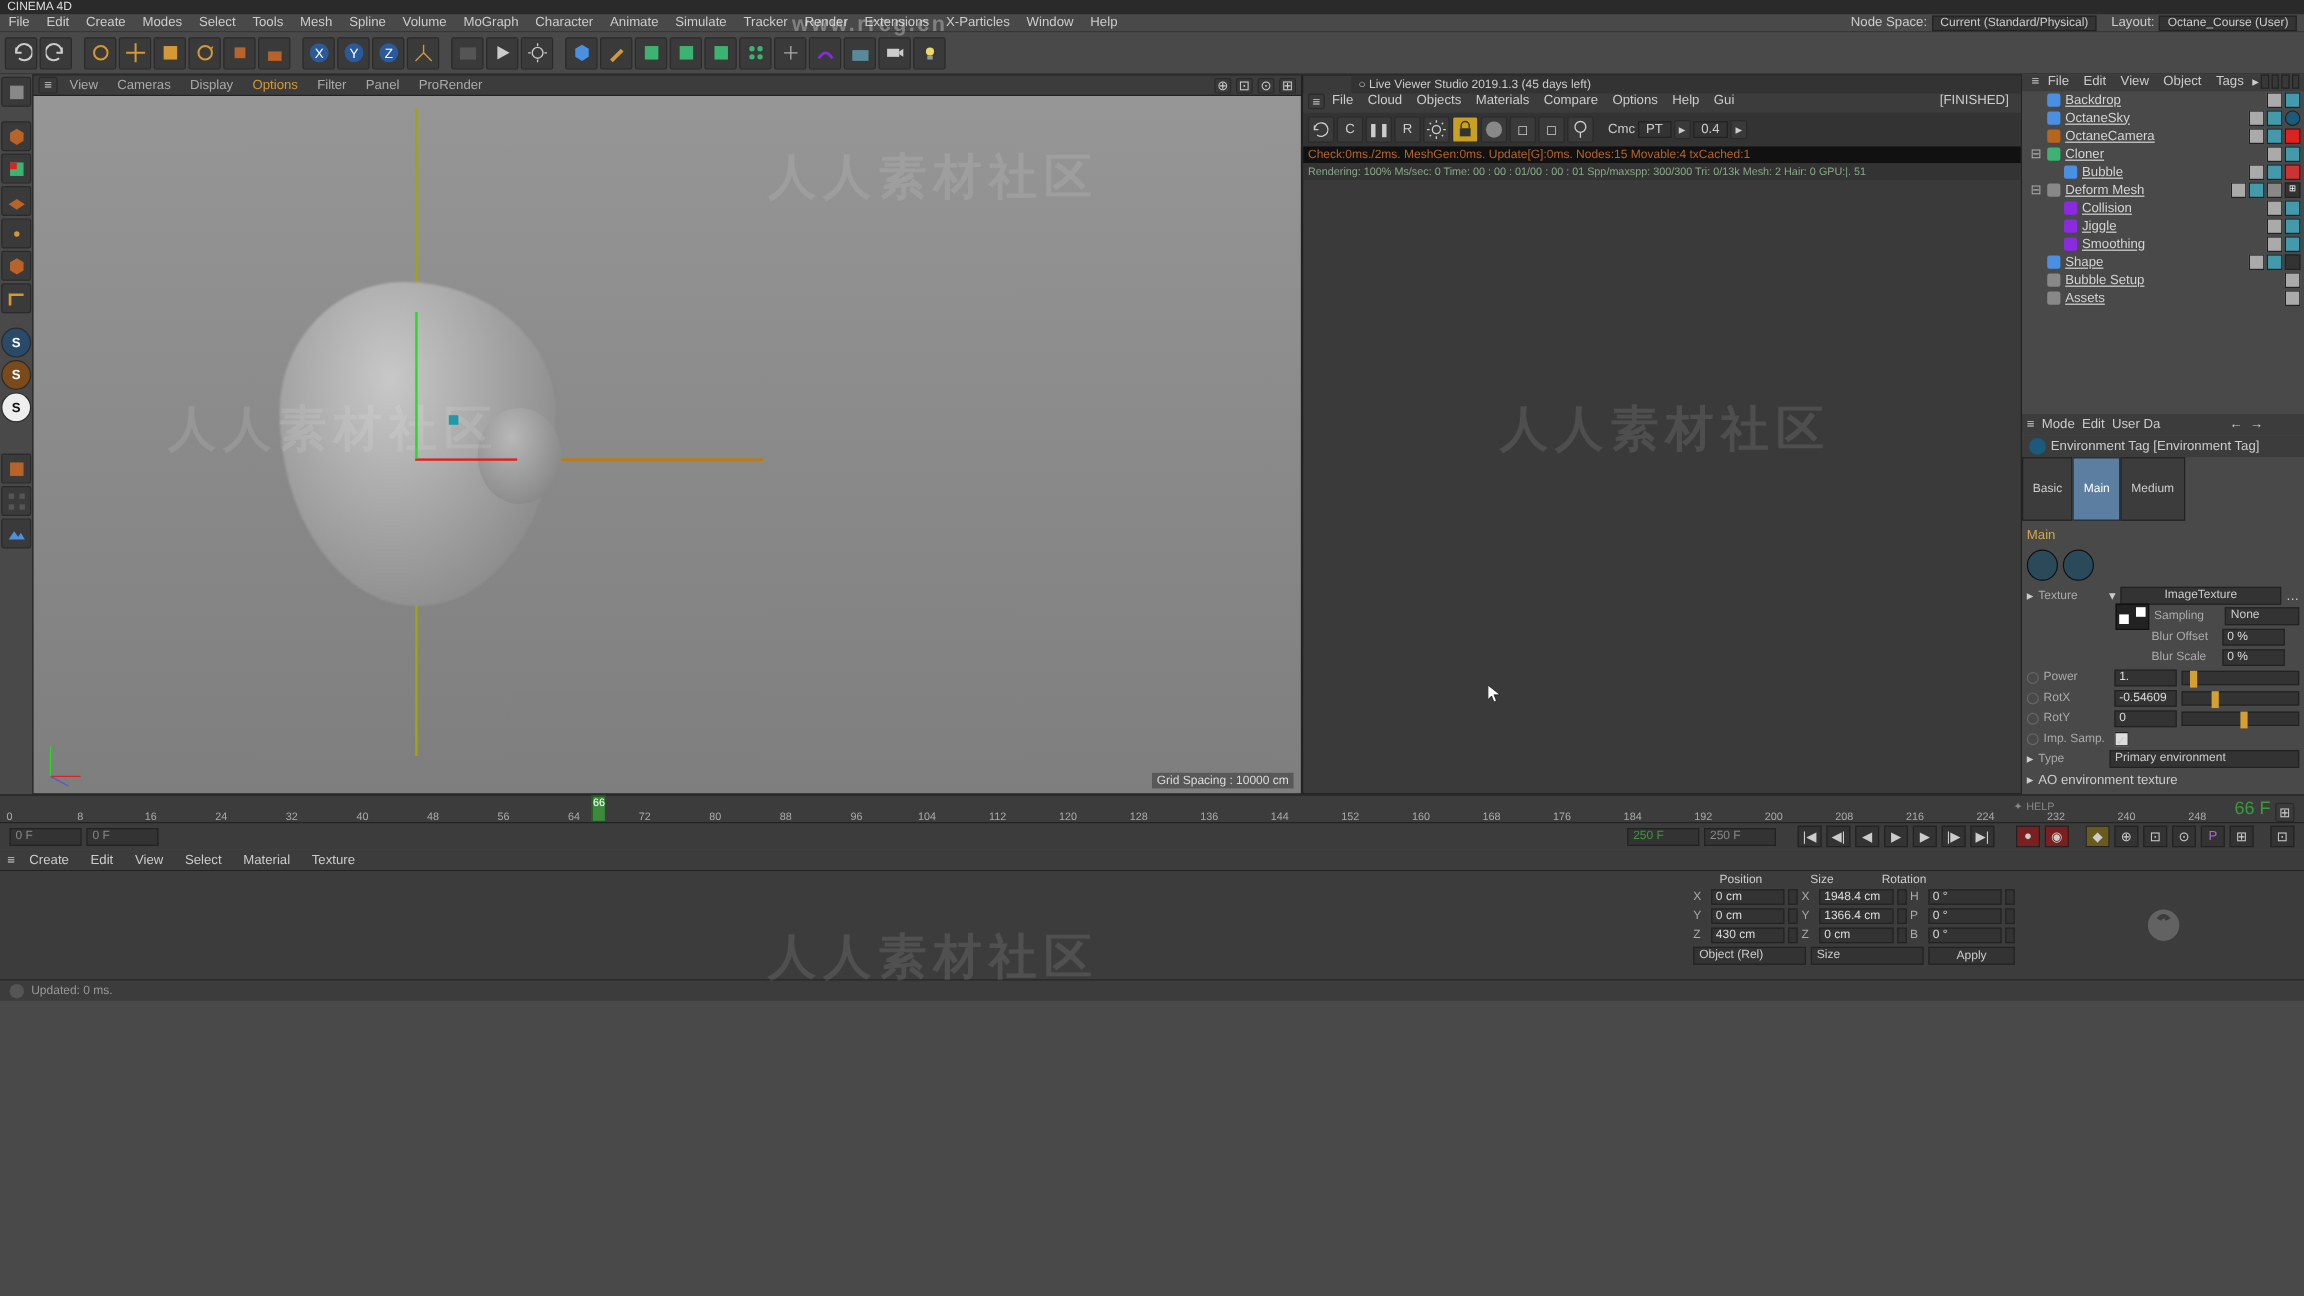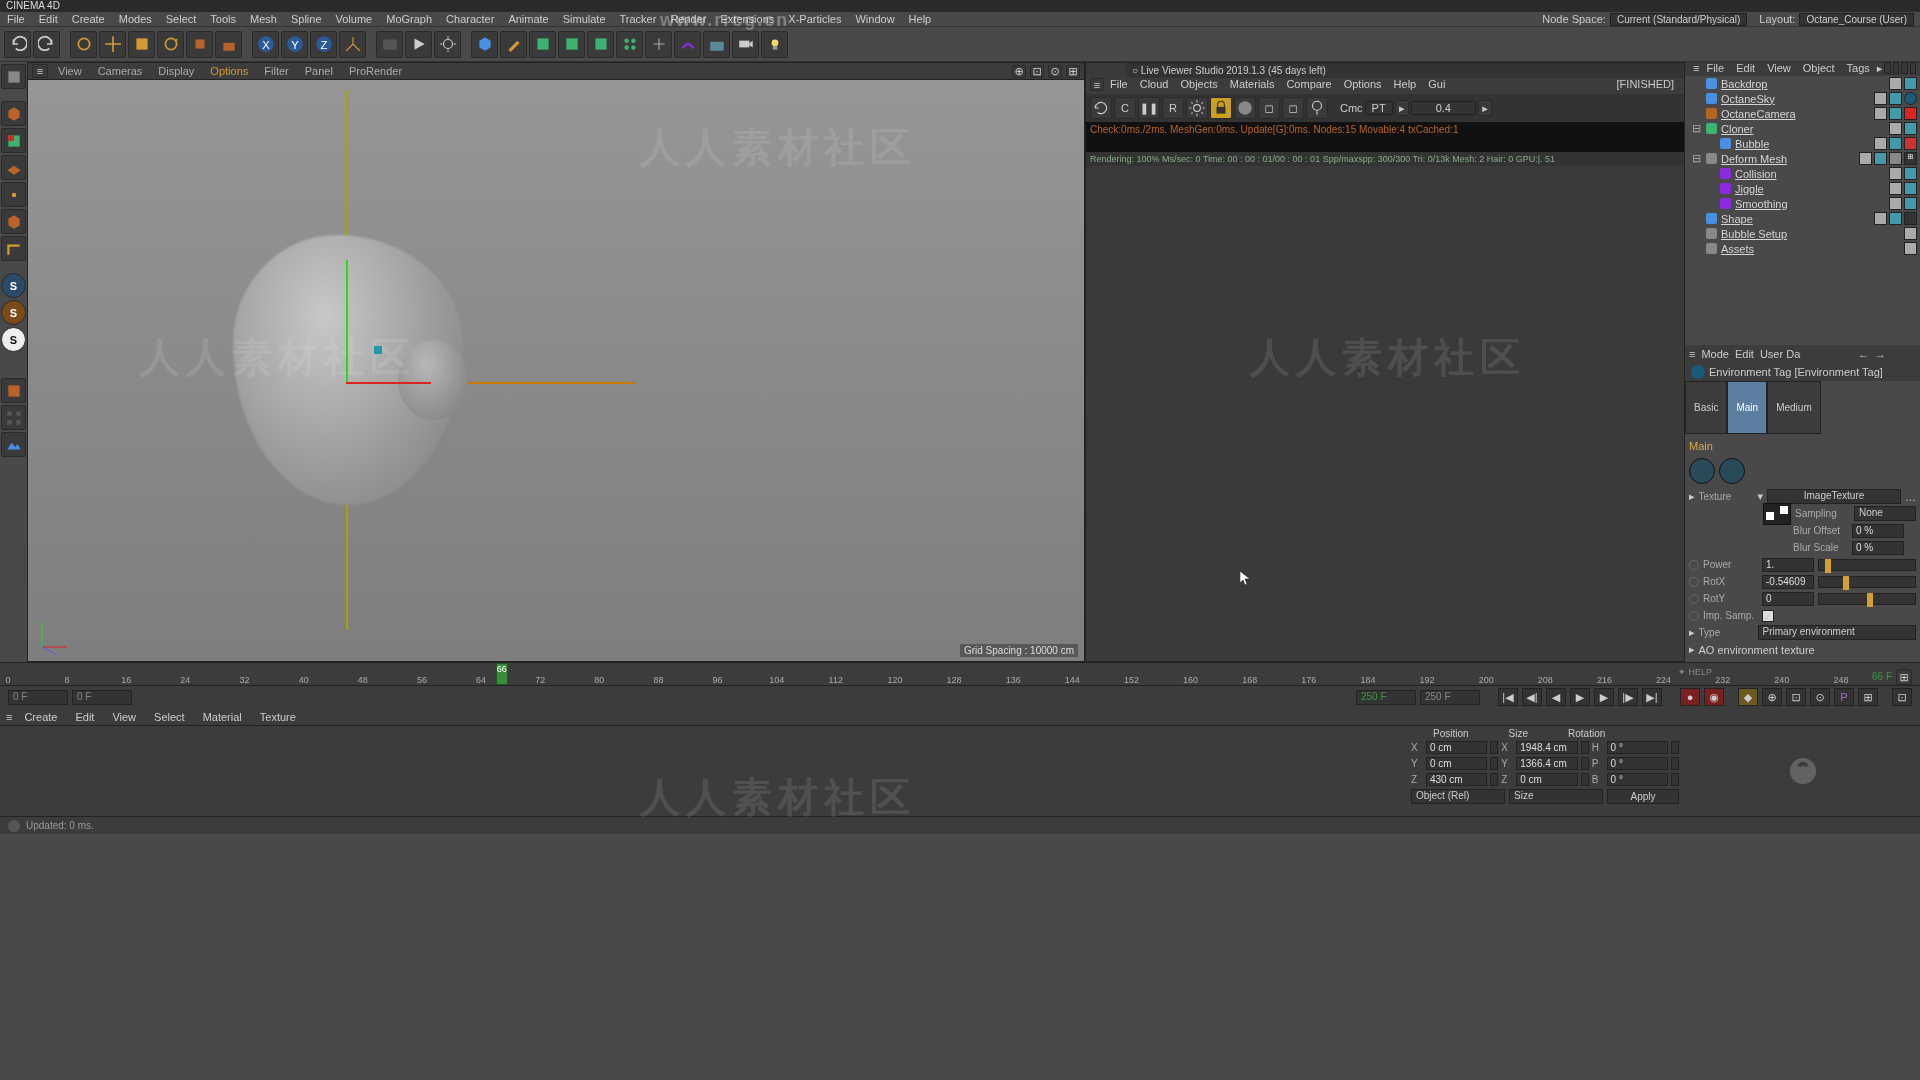--- a/index.html
+++ b/index.html
@@ -33,21 +33,21 @@
 .axis-handle{position:absolute;width:8px;height:8px;background:#29a;left:346px;top:266px;z-index:6;}
 .grid-txt{position:absolute;right:6px;bottom:4px;font-size:10px;color:#ddd;background:rgba(0,0,0,.3);padding:1px 4px;}
 .lv-panel { width:600px; display:flex; flex-direction:column; background:#3a3a3a; border:1px solid #222; }
 .lv-title { background:#333; height:15px; font-size:10px; padding:0 6px; line-height:15px;margin-left:40px; }
 .lv-menu { background:#3c3c3c; height:16px; display:flex; padding:0 4px; }
 .lv-menu .item { padding:0 6px; cursor:pointer; }
 .lv-menu .spacer{flex:1;}
 .lv-tools { background:#333; height:28px; display:flex; align-items:center; padding:0 4px; gap:2px; }
 .lv-tools .tbtn { width:22px; height:22px; }
 .lv-tools .lock { background:#c9a020; }
-.lv-info { background:#111; color:#b8632a; font-size:10px; padding:2px 4px; height:30px; overflow:hidden; }
+.lv-info { background:#111; color:#b8632a; font-size:10px; padding:2px 4px; height:14px; overflow:hidden; }
 .lv-canvas { flex:1; background:#000; position:relative; display:flex; align-items:center; justify-content:center; }
 .lv-render { width:585px; height:340px; background:linear-gradient(#a0a0a0,#7a7a7a); position:relative;}
 .lv-blob{ position:absolute; left:180px; top:40px; width:280px; height:280px; background:radial-gradient(ellipse at 40% 30%, #d0d0d0, #787878); border-radius: 45% 55% 50% 50% / 40% 40% 60% 60%; }
 .lv-tabs { position:absolute; bottom:0; left:2px; font-size:9px; color:#aaa; background:#333; padding:1px 4px;}
 .lv-status { background:#333; height:14px; font-size:9px; padding:0 4px; color:#8a8; line-height:14px; }
 .rightpanel { width:235px; background:#494949; display:flex; flex-direction:column; }
 .obj-header { background:#3c3c3c; height:14px; padding:0 4px; display:flex; justify-content:flex-end; gap:2px; }
 .obj-header .mini { width:12px; height:12px; border:1px solid #222; background:#383838; cursor:pointer;}
 .objtree { flex: 0 0 180px; overflow:auto; font-size:11px; }
 .objrow { display:flex; align-items:center; height:15px; padding-left:4px; gap:3px; cursor:pointer; }
@@ -74,21 +74,21 @@
 .attr-row .fld { flex:0 0 52px; background:#333; border:1px solid #222; height:14px; font-size:10px; padding:0 3px; color:#ddd;}
 .attr-row .slider { flex:1; height:12px; background:#333; border:1px solid #222; position:relative;}
 .attr-row .slider .thumb { position:absolute; top:-1px; width:6px; height:14px; background:#d4a030;}
 .attr-row .sel { flex:1; background:#333; border:1px solid #222; height:15px; padding:0 4px; font-size:10px;}
 .attr-row .chk { width:12px;height:12px;border:1px solid #222;background:#ddd;}
 .timeline-area { background:#494949; }
 .timeline { height:24px; background:#3c3c3c; position:relative; border-top:1px solid #222; border-bottom:1px solid #222; display:flex; align-items:flex-end; padding:0 8px;}
 .timeline .ruler { flex:1; height:22px; position:relative; }
 .timeline .tick { position:absolute; bottom:0; font-size:9px; color:#aaa; transform:translateX(-50%);}
 .timeline .playhead { position:absolute; top:0; width:12px; height:22px; background:#3c8a3c; border:1px solid #1a5a1a; font-size:9px; text-align:center; line-height:11px; color:#fff;}
-.timeline .end { font-size:10px; color:#3c9a3c; margin-left:8px; padding-bottom:3px;padding-left:23px;}
+.timeline .end { font-size:15px; color:#3c9a3c; margin-left:8px; padding-bottom:3px;padding-left:23px;}
 .playback { height:22px; background:#3c3c3c; display:flex; align-items:center; padding:0 8px; gap:4px; }
 .playback .fld { width:60px; background:#333; border:1px solid #222; height:15px; font-size:10px; padding:0 4px; color:#888;}
 .playback .fld.g { color:#3c9a3c; width:60px;}
 .playback .spacer { flex:1; }
 .playback .pbtn { width:20px;height:18px;background:#333;border:1px solid #222;display:flex;align-items:center;justify-content:center;cursor:pointer;}
 .playback .pbtn.rec { background:#7a2020;}
 .playback .pbtn.y { background:#6a5a20;}
 .mat-menu { height:18px; background:#3c3c3c; display:flex; padding:0 6px; gap:6px; align-items:center; border-bottom:1px solid #222;}
 .mat-menu .item { padding:0 6px; cursor:pointer;}
 .bottom-split { display:flex; height:90px; }
@@ -452,21 +452,21 @@
       <div class="tbtn">
           <svg viewBox="0 0 16 16">
             <circle cx="8" cy="6" r="4" fill="none" stroke="#ccc"></circle>
             <path d="M8 10v4" stroke="#ccc"></path>
           </svg>
         </div>
       <div style="width:8px"></div>
       <span>Cmc</span>
       <span class="fld" style="background:#333;border:1px solid #222;padding:0 6px">PT</span>
       <span class="tbtn" style="width:14px;height:16px">▸</span>
-      <span class="fld" style="background:#333;border:1px solid #222;padding:0 24px">0.4</span>
+      <span class="fld" style="background:#333;border:1px solid #222;padding:0 6px">0.4</span>
       <span class="tbtn" style="width:14px;height:16px">▸</span>
     </div>
     <div class="lv-info">Check:0ms./2ms. MeshGen:0ms. Update[G]:0ms. Nodes:15 Movable:4 txCached:1</div>
     <div class="lv-status">Rendering: 100%   Ms/sec: 0   Time: 00 : 00 : 01/00 : 00 : 01   Spp/maxspp: 300/300   Tri: 0/13k   Mesh: 2  Hair: 0   GPU:|.   51</div>
   </div>
 
   <div class="rightpanel">
     <div class="obj-header">
       <span style="margin-right:auto;padding-left:4px">≡</span>
       <span style="padding:0 5px">File</span>

